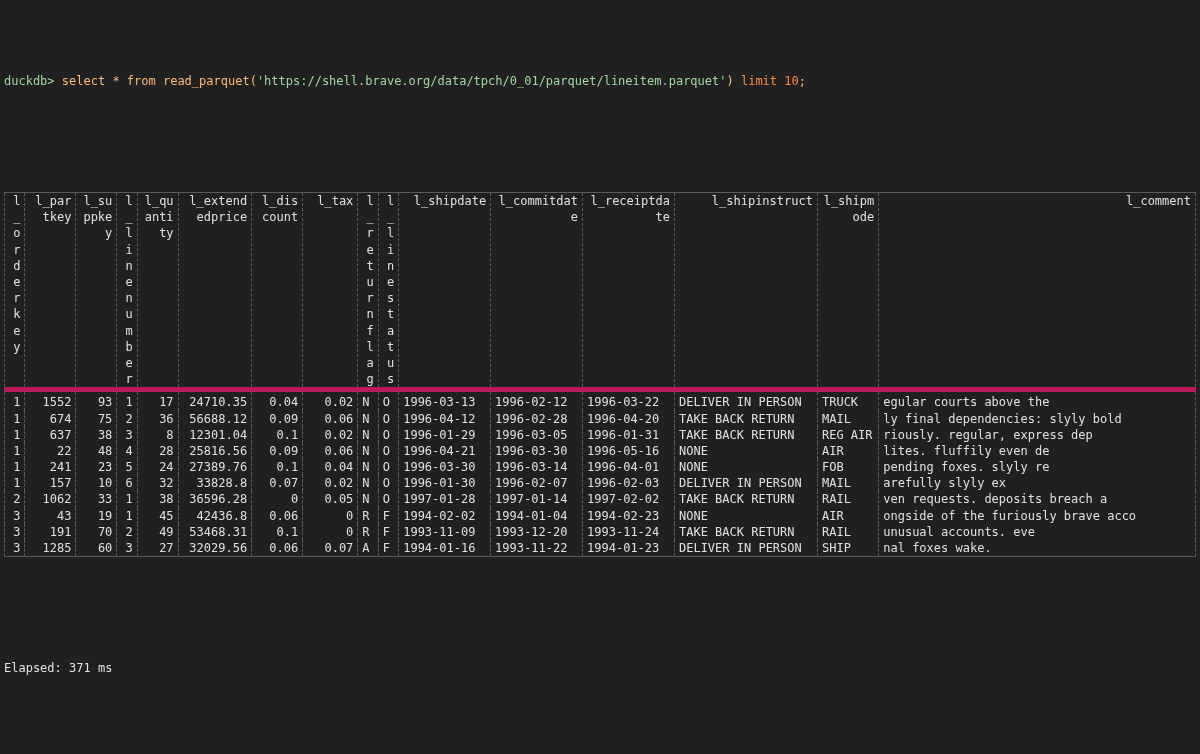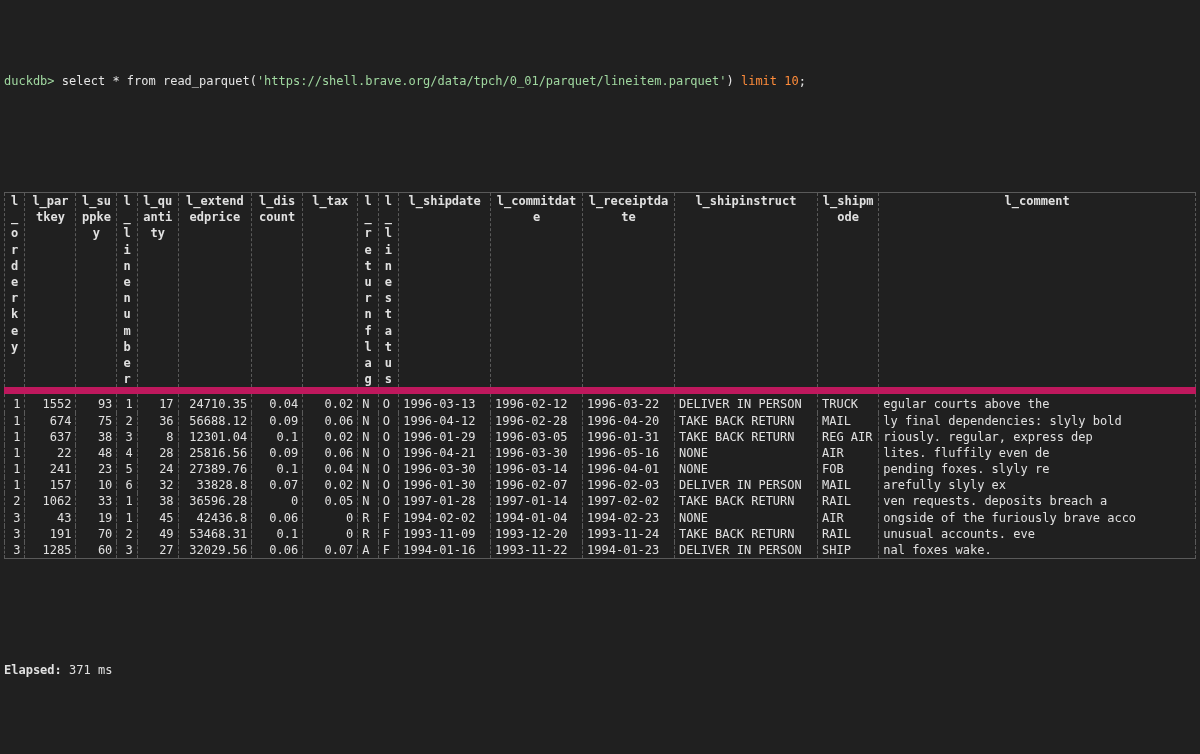--- a/index.html
+++ b/index.html
@@ -12,24 +12,24 @@
     line-height: 1.35;
     width: 1200px;
     overflow-x: hidden;
   }
   .terminal {
     padding: 8px 4px 8px 4px;
     white-space: pre;
   }
   .prompt      { color: #a0d8a0; font-weight: normal; }
   .sql-url     { color: #a0d8a0; }
-  .sql-text    { color: #e5e5e5; }
+  .sql-text    { color: #fdba74; }
   .sql-keyword { color: #ff8c3a; text-align: right; }
   .sql-num     { color: #ff8c3a; }
-  .elapsed-lbl { color: #e0e0e0; font-weight: bold; margin-top: 40px; }
+  .elapsed-lbl { color: #e0e0e0; font-weight: normal; margin-top: 40px; }
 
   .result-wrap {
     margin: 6px 0 6px 0;
   }
   table.result {
     border-collapse: collapse;
     table-layout: fixed;
     width: 1192px;
     font-family: inherit;
     font-size: 12px;
@@ -42,24 +42,23 @@
     vertical-align: top;
     overflow: hidden;
     word-wrap: break-word;
     word-break: break-all;
     white-space: normal;
     text-align: right;
     font-weight: normal;
   }
   table.result th {
     border-top: 1px solid #5a5a5a;
-    border-bottom: 7px solid #be185d;
-    text-align: center;
+    border-bottom: 5px solid #be185d;
+    text-align: right;
     height: 178px;
-    font-weight: bold;
   }
   table.result tr.lastrow td {
     border-bottom: 1px solid #5a5a5a;
   }
   table.result tr.firstrow td {
     padding-top: 2px;
   }
   
   .tl { text-align: left !important; }
 </style>

